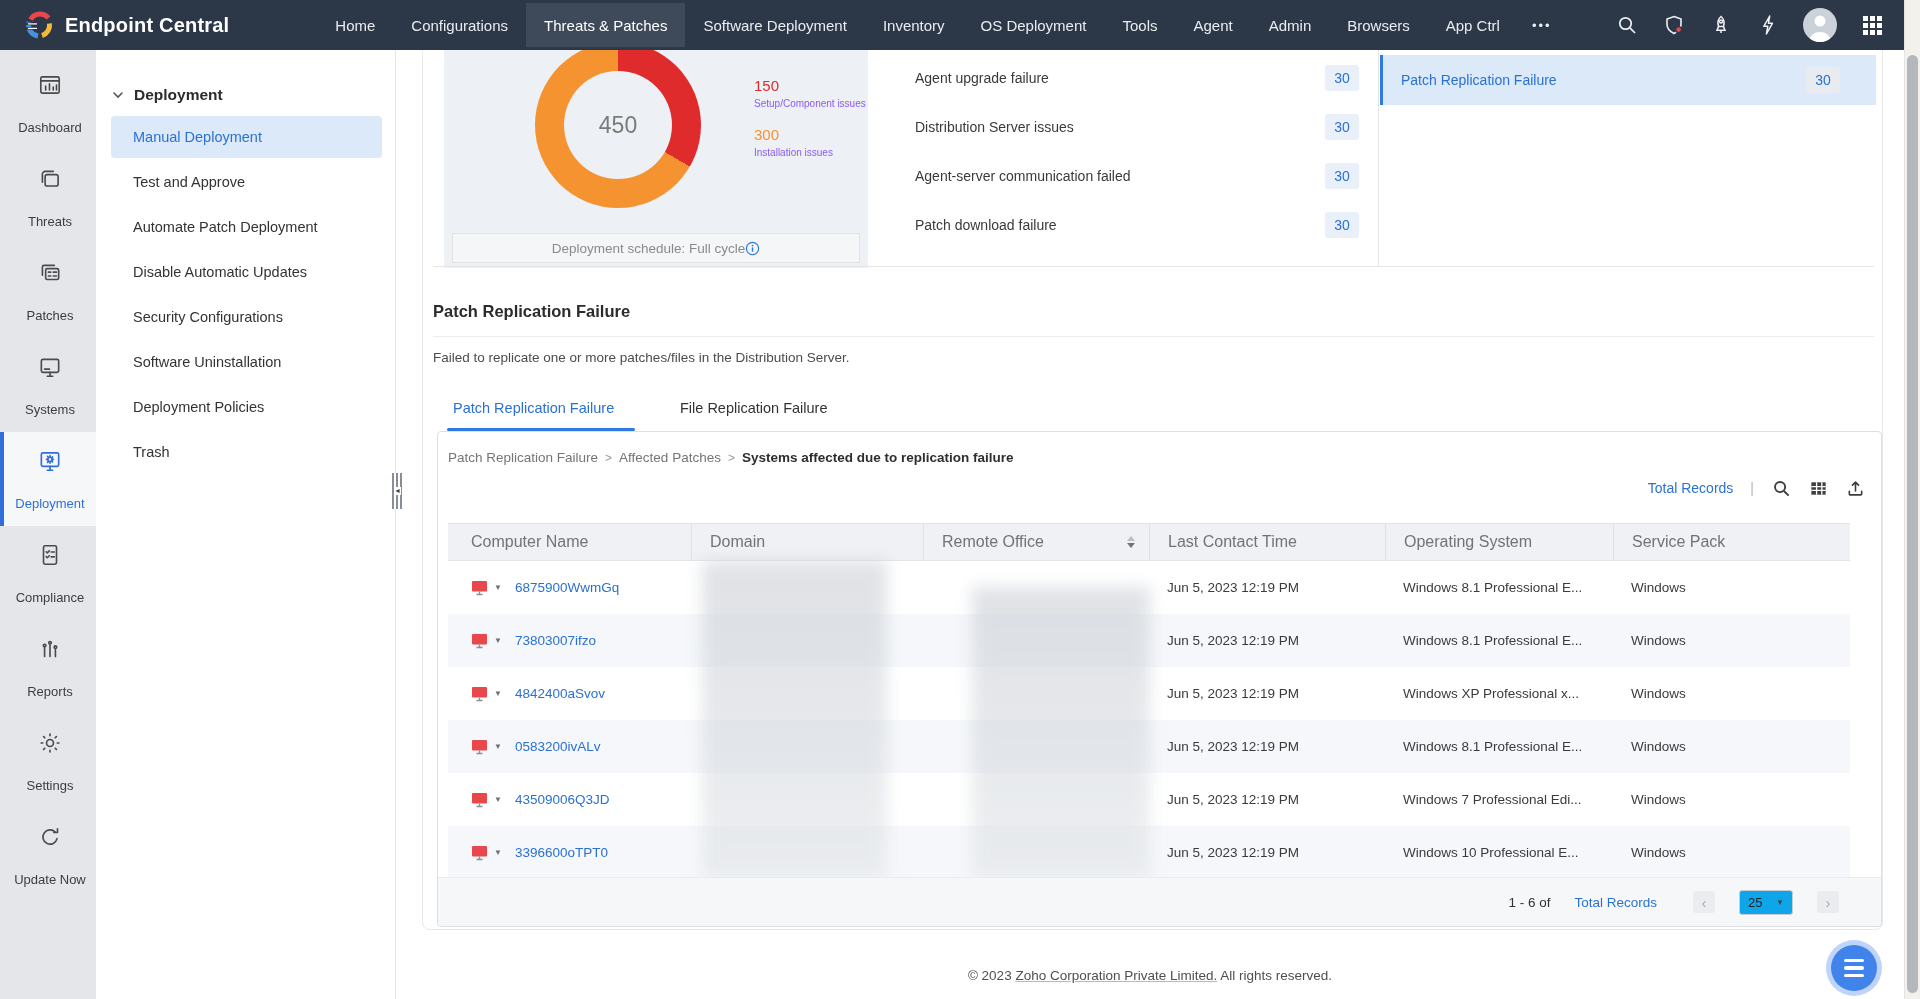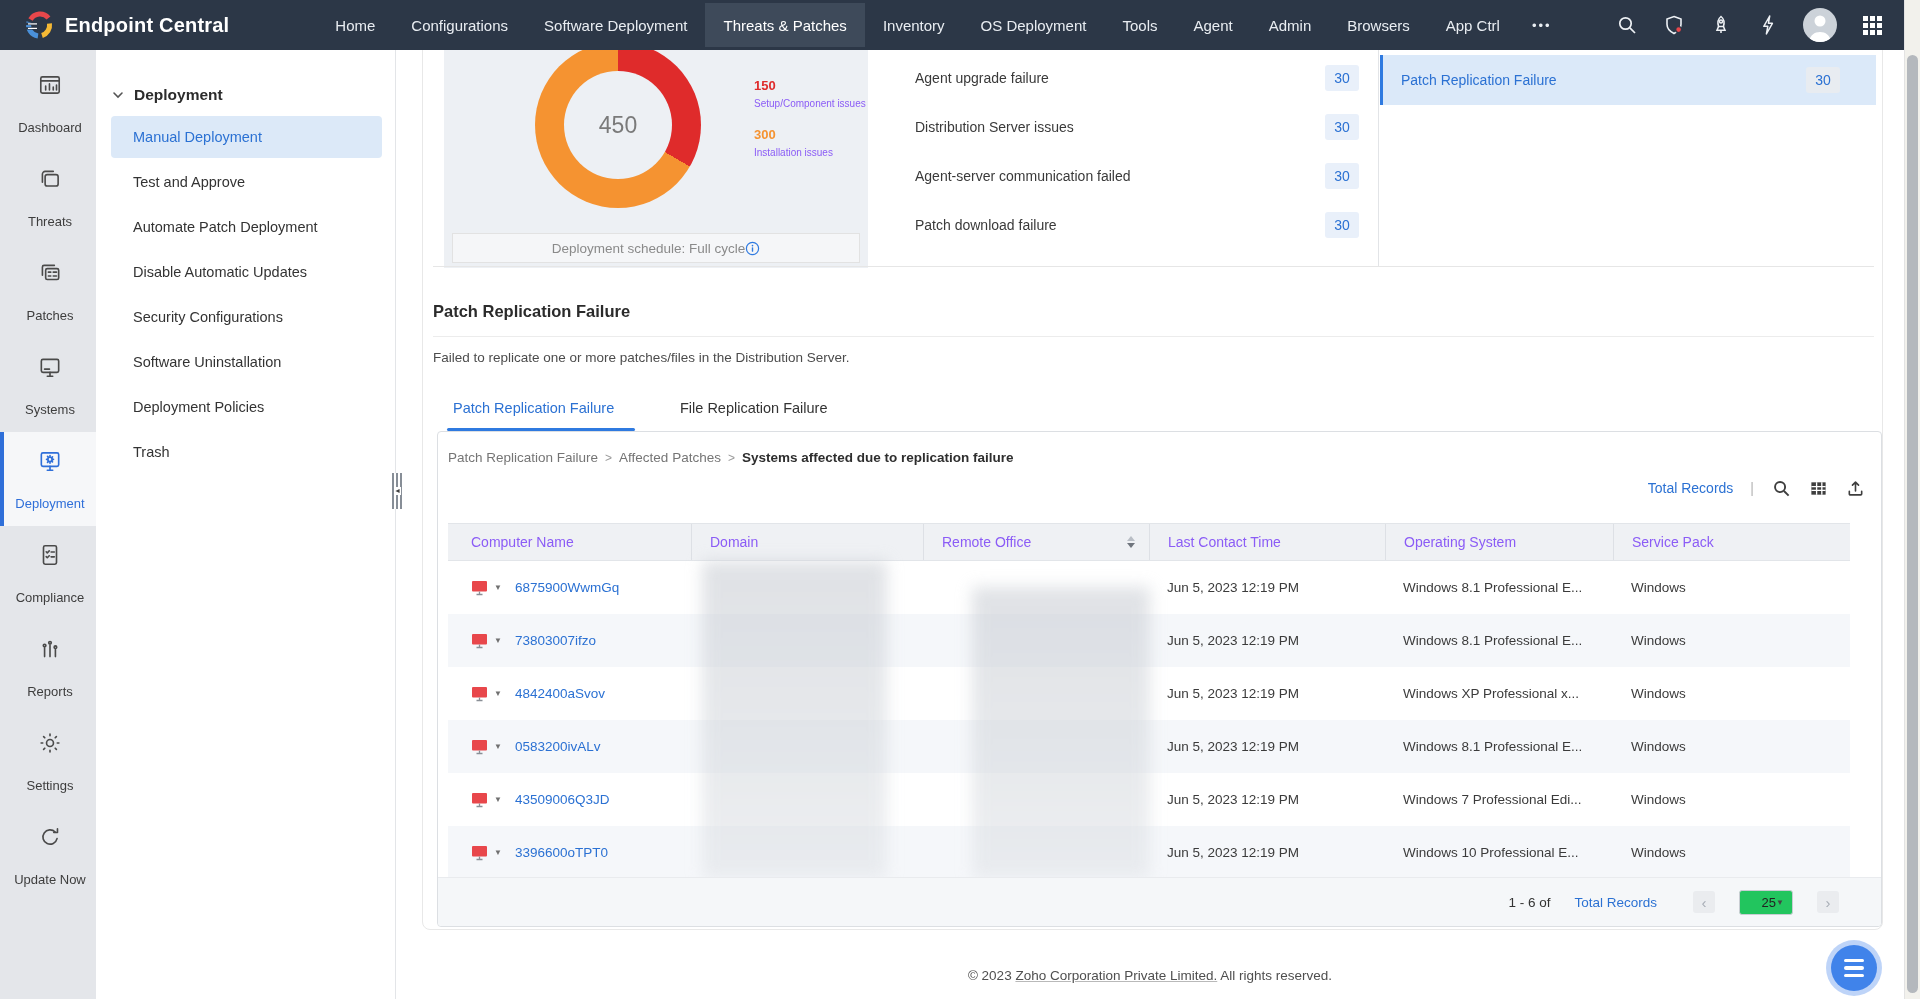--- a/index.html
+++ b/index.html
@@ -39,21 +39,21 @@
 
 .main{position:absolute;left:396px;top:50px;width:1508px;height:949px;background:#fff;z-index:5}
 .card{position:absolute;left:26px;top:-42px;width:1461px;height:922px;border:1px solid #e8e8e8;border-radius:8px;background:#fff}
 
 
 .donut-box{position:absolute;left:48px;top:0;width:424px;height:218px;background:#edf0f4}
 .donut{position:absolute;left:91px;top:-8px;width:166px;height:166px;border-radius:50%;cursor:pointer}
 .donut::after{content:"";position:absolute;inset:29px;border-radius:50%;background:#edf0f4}
 .donut-total{position:absolute;inset:0;display:flex;align-items:center;justify-content:center;font-size:23px;color:#7a7a7a;z-index:2}
 .legend{position:absolute;left:310px;top:26px;width:150px}
-.legend-value{font-size:13px;font-weight:bold;line-height:20px}
+.legend-value{font-size:15px;font-weight:normal;line-height:20px}
 .legend-label{font-size:10px;color:#8b5cf6;line-height:16px;width:118px;margin-bottom:13px}
 .schedule{position:absolute;left:8px;right:8px;bottom:5px;height:30px;background:#f5f6f8;border:1px solid #e2e2e2;display:flex;align-items:center;justify-content:center;font-size:13.5px;color:#8a8a8a}
 .fail-list{position:absolute;left:519px;top:3px;width:448px}
 .fail-item{height:49px;display:flex;align-items:center;justify-content:space-between;padding-right:4px;cursor:pointer}
 .fail-label{font-size:14px;color:#3a3a3a}
 .count-badge{min-width:34px;height:26px;border-radius:3px;background:#e9f0fa;color:#2b71d3;font-size:14px;display:flex;align-items:center;justify-content:center;padding:0 6px}
 .vdiv{position:absolute;left:982px;top:0;width:1px;height:216px;background:#e2e4e7}
 .sel-panel{position:absolute;left:984px;top:5px;width:496px;height:50px;background:#dbe9f9;border-left:3px solid #2f7ae0;display:flex;align-items:center;justify-content:space-between;padding:0 36px 0 18px;cursor:pointer}
 .sel-label{color:#2b71d3;font-size:14px}
 .sel-panel .count-badge{background:#e8ecf1}
@@ -75,21 +75,21 @@
 .crumb-sep{color:#9a9a9a;font-size:12px}
 .crumb-current{color:#2e2e2e;font-weight:bold}
 .toolbar{position:absolute;right:16px;top:46px;display:flex;align-items:center;gap:17px}
 .total-link{color:#2b71d3;font-size:14px;cursor:pointer}
 .toolbar-sep{color:#b5b5b5;font-size:14px}
 .tool-icon{width:20px;height:20px;display:flex;align-items:center;justify-content:center;cursor:pointer}
 
 
 .tbl{position:absolute;left:10px;top:91px;width:1402px}
 .tbl-header{display:grid;grid-template-columns:243px 232px 226px 236px 228px 237px;height:38px;background:#eff1f4;border-top:1px solid #e2e5e9;border-bottom:1px solid #e2e5e9}
-.th{display:flex;align-items:center;padding-left:18px;font-size:14px;color:#8b5cf6;border-left:1px solid #dde0e5;cursor:pointer;position:relative}
+.th{display:flex;align-items:center;padding-left:18px;font-size:16px;color:#737373;border-left:1px solid #dde0e5;cursor:pointer;position:relative}
 .th:first-child{border-left:none;padding-left:23px}
 .sort{position:absolute;right:14px;display:flex;flex-direction:column;gap:2px}
 .sort i{display:block;width:0;height:0;border-left:4px solid transparent;border-right:4px solid transparent}
 .sort .up{border-bottom:5px solid #b9bec5}
 .sort .down{border-top:5px solid #6f757d}
 .rows{position:relative}
 .row{display:grid;grid-template-columns:243px 232px 226px 236px 228px 237px;height:53px}
 .row:nth-child(even){background:#f5f7fa}
 .cell{display:flex;align-items:center;padding-left:18px;font-size:13.5px;color:#3b3b3b;overflow:hidden;white-space:nowrap}
 .cell.first{padding-left:23px;gap:5px}
@@ -97,21 +97,21 @@
 .caret-sm{font-size:8px;color:#707070;cursor:pointer}
 .blur-smudge{position:absolute;filter:blur(8px);opacity:.55;background:linear-gradient(180deg,#c6cad1 0%,#d3d7dc 55%,#e0e3e7 100%);pointer-events:none}
 .smudge-domain{left:254px;top:0;width:185px;height:318px}
 .smudge-office{left:524px;top:26px;width:178px;height:292px}
 
 
 .pagebar{position:absolute;left:0;bottom:0;width:100%;height:49px;background:#f5f7f9;border-top:1px solid #e9ebee;border-radius:0 0 4px 4px;display:flex;align-items:center;justify-content:flex-end;gap:24px;padding-right:42px}
 .range-label{font-size:13.5px;color:#333}
 .pg-total{font-size:13.5px;color:#2b71d3;cursor:pointer;margin-right:12px}
 .pg-btn{width:22px;height:22px;border-radius:3px;background:#eaecef;color:#a7adb6;font-size:15px;display:flex;align-items:center;justify-content:center;cursor:pointer;line-height:1}
-.pg-select{width:54px;height:25px;border:1px solid #c9cdd3;border-radius:3px;background:#22c55e;display:flex;align-items:center;justify-content:flex-end;padding:0 8px;font-size:13px;color:#222;cursor:pointer}
+.pg-select{width:54px;height:25px;border:1px solid #c9cdd3;border-radius:3px;background:#0ea5e9;display:flex;align-items:center;justify-content:space-between;padding:0 8px;font-size:13px;color:#222;cursor:pointer}
 .pg-select .dd{font-size:8px;color:#444}
 
 
 .footer{position:absolute;left:0;top:918px;width:100%;text-align:center;font-size:13.5px;color:#4f4f4f}
 .footer a{color:#4f4f4f;text-decoration:underline;text-decoration-color:#b9b9b9;cursor:pointer}
 
 
 .fab{position:absolute;left:1435px;top:895px;width:46px;height:46px;border-radius:50%;background:#4083ea;box-shadow:0 0 0 5px rgba(110,160,240,.45);display:flex;flex-direction:column;align-items:center;justify-content:center;gap:4px;cursor:pointer;z-index:15}
 .fab i{display:block;width:20px;height:3.5px;border-radius:2px;background:#fff}
 
@@ -136,22 +136,22 @@
           <rect x="1" y="17.2" width="12" height="2.4" fill="#2c3747"></rect>
           <rect x="4" y="13.3" width="9" height="1.2" fill="#fff"></rect>
           <rect x="4" y="17.8" width="9" height="1.2" fill="#fff"></rect>
         </svg>
       </span>
       <span class="brand-name">Endpoint Central</span>
     </div>
     <nav class="nav-items">
       <div class="nav-item">Home</div>
       <div class="nav-item">Configurations</div>
+      <div class="nav-item active">Threats &amp; Patches</div>
       <div class="nav-item">Software Deployment</div>
-      <div class="nav-item active">Threats &amp; Patches</div>
       <div class="nav-item">Inventory</div>
       <div class="nav-item">OS Deployment</div>
       <div class="nav-item">Tools</div>
       <div class="nav-item">Agent</div>
       <div class="nav-item">Admin</div>
       <div class="nav-item">Browsers</div>
       <div class="nav-item">App Ctrl</div>
       <div class="nav-item more">•••</div>
     </nav>
     <div class="nav-icons">

